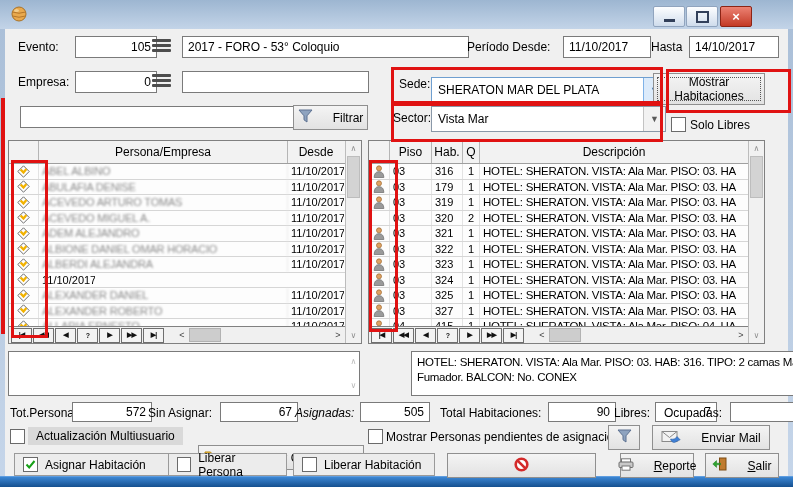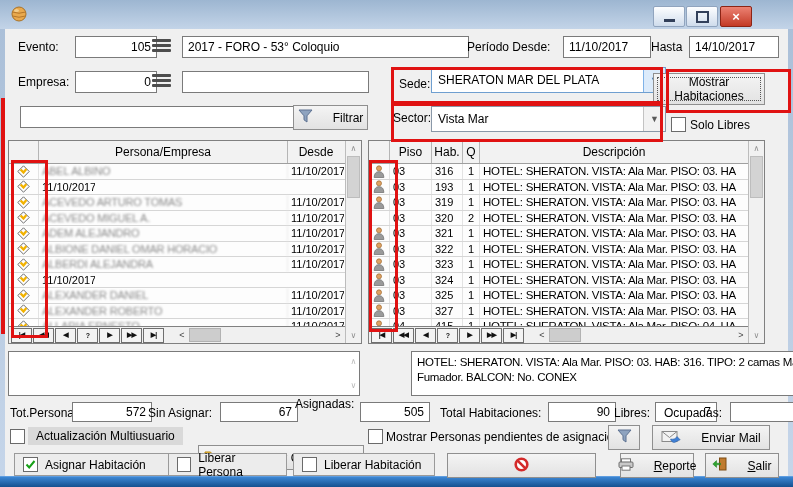--- a/index.html
+++ b/index.html
@@ -111,21 +111,21 @@
 <span class="lbl" style="left:18px;top:75px;">Empresa:</span>
 <span class="inp num" style="left:75px;top:71px;width:70px;height:20px;">0</span>
 <span class="hamb" style="left:152px;top:74px;">
     <i></i>
     <i></i>
     <i></i>
   </span>
 <span class="inp" style="left:182px;top:71px;width:175px;height:20px;"></span>
 
 <span class="lbl" style="left:399px;top:77px;">Sede:</span>
-<div class="combo" style="left:431px;top:67px;width:227px;height:24px;border-color:#6f9fd0;">
+<div class="combo" style="left:431px;top:77px;width:227px;height:24px;border-color:#6f9fd0;">
   <span>SHERATON MAR DEL PLATA</span>
   <span class="chev blue">▼</span>
 </div>
 <div class="btn" style="left:653px;top:73px;width:110px;height:30px;flex-direction:column;gap:0;line-height:14px;">
   <div class="dotted-inner"></div>
   <span>Mostrar</span>
   <span>Habitaciones</span>
 </div>
 
 <span class="inp" style="left:20px;top:106px;width:266px;height:20px;"></span>
@@ -161,20 +161,21 @@
           <span class="cell c-blur" style="width:249px;padding-left:3px;">ABEL ALBINO</span>
           <span class="cell" style="width:56px;padding-left:3px;border-right:none;">11/10/2017</span>
         </div>
         <div class="trow">
           <span class="cell" style="width:30px;justify-content:center;">
             <svg width="13" height="13" viewBox="0 0 13 13">
               <path d="M6.5 0.8 L12.2 6.5 L6.5 12.2 L0.8 6.5 Z" fill="#fefefe" stroke="#6d6d6d"></path>
               <path d="M3.6 4.4 L6.5 7.6 L9.4 4.1" fill="none" stroke="#f2b200" stroke-width="2.3"></path>
             </svg>
           </span>
+          <span class="cell c-blur" style="width:249px;padding-left:3px;">ABULAFIA DENISE</span>
           <span class="cell" style="width:56px;padding-left:3px;border-right:none;">11/10/2017</span>
         </div>
         <div class="trow">
           <span class="cell" style="width:30px;justify-content:center;">
             <svg width="13" height="13" viewBox="0 0 13 13">
               <path d="M6.5 0.8 L12.2 6.5 L6.5 12.2 L0.8 6.5 Z" fill="#fefefe" stroke="#6d6d6d"></path>
               <path d="M3.6 4.4 L6.5 7.6 L9.4 4.1" fill="none" stroke="#f2b200" stroke-width="2.3"></path>
             </svg>
           </span>
           <span class="cell c-blur" style="width:249px;padding-left:3px;">ACEVEDO ARTURO TOMAS</span>
@@ -309,21 +310,21 @@
           <span class="cell" style="flex:1;padding-left:3px;border-right:none;font-size:11.5px;letter-spacing:-0.3px;">HOTEL: SHERATON. VISTA: Ala Mar. PISO: 03. HA</span>
         </div>
         <div class="trow">
           <span class="cell" style="width:21px;justify-content:center;">
             <svg width="12" height="13" viewBox="0 0 12 14">
               <circle cx="6" cy="3.6" r="2.7" fill="#dfa263" stroke="#9f6c33" stroke-width="0.8"></circle>
               <path d="M0.8 13.5 C1 8.8 3 7.2 6 7.2 C9 7.2 11 8.8 11.2 13.5 Z" fill="#9a9a9a" stroke="#6e6e6e" stroke-width="0.8"></path>
             </svg>
           </span>
           <span class="cell" style="width:42px;padding-left:3px;">03</span>
-          <span class="cell" style="width:31px;padding-left:3px;">193</span>
+          <span class="cell" style="width:31px;padding-left:3px;">179</span>
           <span class="cell" style="width:17px;justify-content:center;">1</span>
           <span class="cell" style="flex:1;padding-left:3px;border-right:none;font-size:11.5px;letter-spacing:-0.3px;">HOTEL: SHERATON. VISTA: Ala Mar. PISO: 03. HA</span>
         </div>
         <div class="trow">
           <span class="cell" style="width:21px;justify-content:center;">
             <svg width="12" height="13" viewBox="0 0 12 14">
               <circle cx="6" cy="3.6" r="2.7" fill="#dfa263" stroke="#9f6c33" stroke-width="0.8"></circle>
               <path d="M0.8 13.5 C1 8.8 3 7.2 6 7.2 C9 7.2 11 8.8 11.2 13.5 Z" fill="#9a9a9a" stroke="#6e6e6e" stroke-width="0.8"></path>
             </svg>
           </span>
@@ -465,21 +466,21 @@
 <div class="obs" style="left:368px;top:351px;width:461px;height:45px;margin-left:43px;">
   <span>HOTEL: SHERATON. VISTA: Ala Mar. PISO: 03. HAB: 316. TIPO: 2 camas Mar No Fumador. BALCON: No. CONEX</span>
   <span class="sarr" style="top:2px;">∧</span>
   <span class="sarr" style="bottom:2px;">∨</span>
 </div>
 
 <span class="lbl" style="left:10px;top:406px;">Tot.Personas:</span>
 <span class="inp num" style="left:72px;top:402px;width:68px;height:18px;">572</span>
 <span class="lbl" style="left:148px;top:406px;">Sin Asignar:</span>
 <span class="inp num" style="left:220px;top:402px;width:66px;height:18px;">67</span>
-<span class="lbl" style="left:295px;top:397px;">Asignadas:</span>
+<span class="lbl" style="left:295px;top:406px;font-style:italic;">Asignadas:</span>
 <span class="inp num" style="left:360px;top:402px;width:58px;height:18px;">505</span>
 <span class="lbl" style="left:440px;top:406px;">Total Habitaciones:</span>
 <span class="inp num" style="left:548px;top:402px;width:56px;height:18px;">90</span>
 <span class="lbl" style="left:614px;top:406px;">Libres:</span>
 <span class="inp num" style="left:655px;top:402px;width:50px;height:18px;">7</span>
 
 <span class="chk" style="left:10px;top:429px;"></span>
 <span class="lbl" style="left:28px;top:427px;background:#d9d9d9;padding:2px 8px;">Actualización Multiusuario</span>
 <div class="btn" style="left:198px;top:445px;width:164px;height:23px;">
   <span><svg width="18" height="15" viewBox="0 0 18 15">

